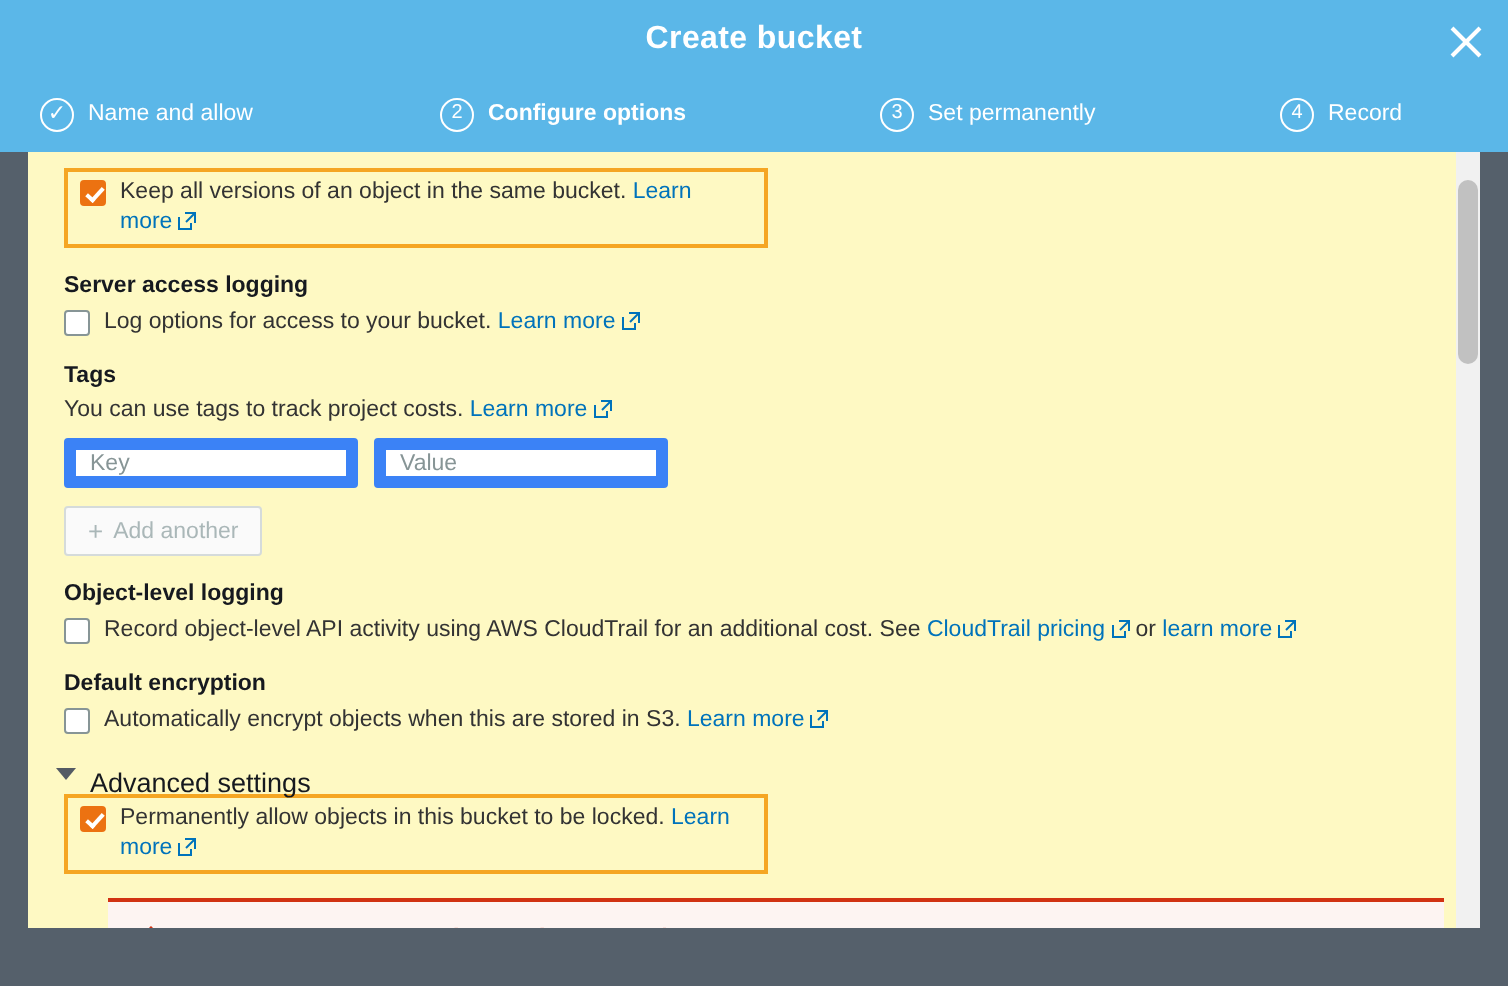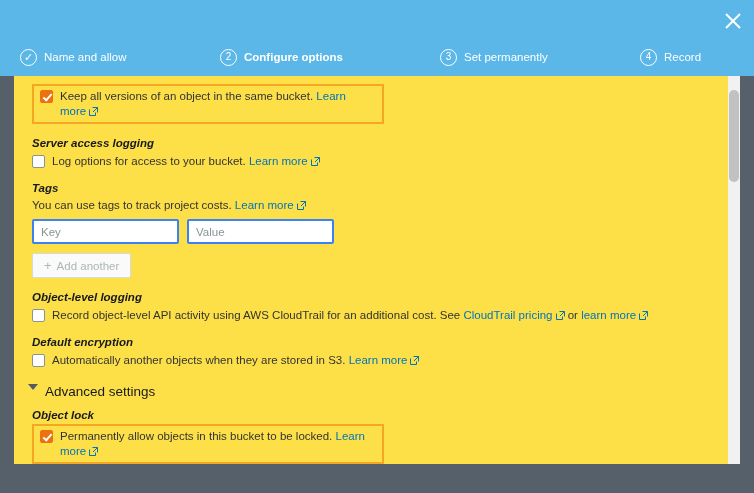--- a/index.html
+++ b/index.html
@@ -69,35 +69,34 @@
     font-size: 10px;
     margin-right: 7px;
     line-height: 1;
   }
   .step .num.done { font-size: 11px; }
   .step .lbl { white-space: nowrap; }
   .step.active .lbl { font-weight: bold; }
   
   .body {
     position: relative;
-    background: #fde047;
+    background: #fef9c3;
     margin: 0 14px 0 14px;
     height: 388px;
     overflow: hidden;
     font-size: 11.5px;
     color: #333333;
   }
   .content { padding: 8px 0 0 0; }
   .row { padding: 0 18px; }
   .sec-title {
     font-weight: bold;
     font-size: 11.5px;
     color: #16191f;
     margin: 13px 0 5px 18px;
-    font-style: italic;
   }
   .desc { margin: 0 0 8px 18px; color: #333; }
   
   .hl {
     border: 2px solid #f5a623;
     margin: 0 0 0 18px;
     display: inline-block;
     padding: 3px 10px 3px 6px;
   }
   .hl.wide { display: block; width: 352px; }
@@ -132,21 +131,21 @@
     display: inline-block;
     width: 9px; height: 9px;
     margin-left: 3px;
     position: relative;
     top: 1px;
   }
   
   .inputs { display: flex; gap: 8px; margin: 8px 0 0 18px; }
   .inp {
     width: 147px; height: 25px;
-    border: 2px solid #3b82f6;
+    border: 6px solid #3b82f6;
     border-radius: 2px;
     padding: 0 7px;
     font-size: 11.5px;
     color: #444;
     background: #fff;
     font-family: "Liberation Sans", sans-serif;
   }
   .inp::placeholder { color: #879596; }
   .btn-add {
     margin: 9px 0 0 18px;
@@ -221,20 +220,21 @@
   }
 </style>
 </head>
 <body>
 
 <div id="app">
 
   <div class="corner"></div>
 
   <div class="header">
+    <div class="title">Create bucket</div>
     <div class="close">
       <svg width="22" height="22" viewBox="0 0 22 22" aria-hidden="true">
         <line x1="4" y1="4" x2="18" y2="18" stroke="#ffffff" stroke-width="2"></line>
         <line x1="18" y1="4" x2="4" y2="18" stroke="#ffffff" stroke-width="2"></line>
       </svg>
     </div>
   </div>
 
   <div class="steps">
     <div class="step s1">
@@ -329,38 +329,37 @@
           </div>
         </div>
       </div>
 
       
       <div class="sec-title">Default encryption</div>
       <div class="row">
         <div class="cb-line">
           <div class="cb"></div>
           <div class="cb-text">
-            <span>Automatically another objects when they are stored in S3.</span>
+            <span>Automatically encrypt objects when this are stored in S3.</span>
             <a class="lnk">Learn more</a><span class="ext"><svg width="9" height="9" viewBox="0 0 9 9">
                   <path d="M0.5 2.5 L0.5 8.5 L6.5 8.5 L6.5 5.5" fill="none" stroke="#0073bb" stroke-width="1"></path>
                   <path d="M3.5 0.5 L8.5 0.5 L8.5 5.5" fill="none" stroke="#0073bb" stroke-width="1"></path>
                   <line x1="8.5" y1="0.5" x2="4" y2="5" stroke="#0073bb" stroke-width="1"></line>
                 </svg></span>
           </div>
         </div>
       </div>
 
       
       <div class="adv">
         <span class="caret"></span>
         <span class="atxt">Advanced settings</span>
       </div>
 
       
-      <div class="sec-title" style="margin-top:10px;">Object lock</div>
       <div class="hl wide" style="margin-top:-2px;">
         <div class="cb-line">
           <div class="cb checked"></div>
           <div class="cb-text">
             <span>Permanently allow objects in this bucket to be locked.</span>
             <a class="lnk">Learn more</a><span class="ext"><svg width="9" height="9" viewBox="0 0 9 9">
                   <path d="M0.5 2.5 L0.5 8.5 L6.5 8.5 L6.5 5.5" fill="none" stroke="#0073bb" stroke-width="1"></path>
                   <path d="M3.5 0.5 L8.5 0.5 L8.5 5.5" fill="none" stroke="#0073bb" stroke-width="1"></path>
                   <line x1="8.5" y1="0.5" x2="4" y2="5" stroke="#0073bb" stroke-width="1"></line>
                 </svg></span>

